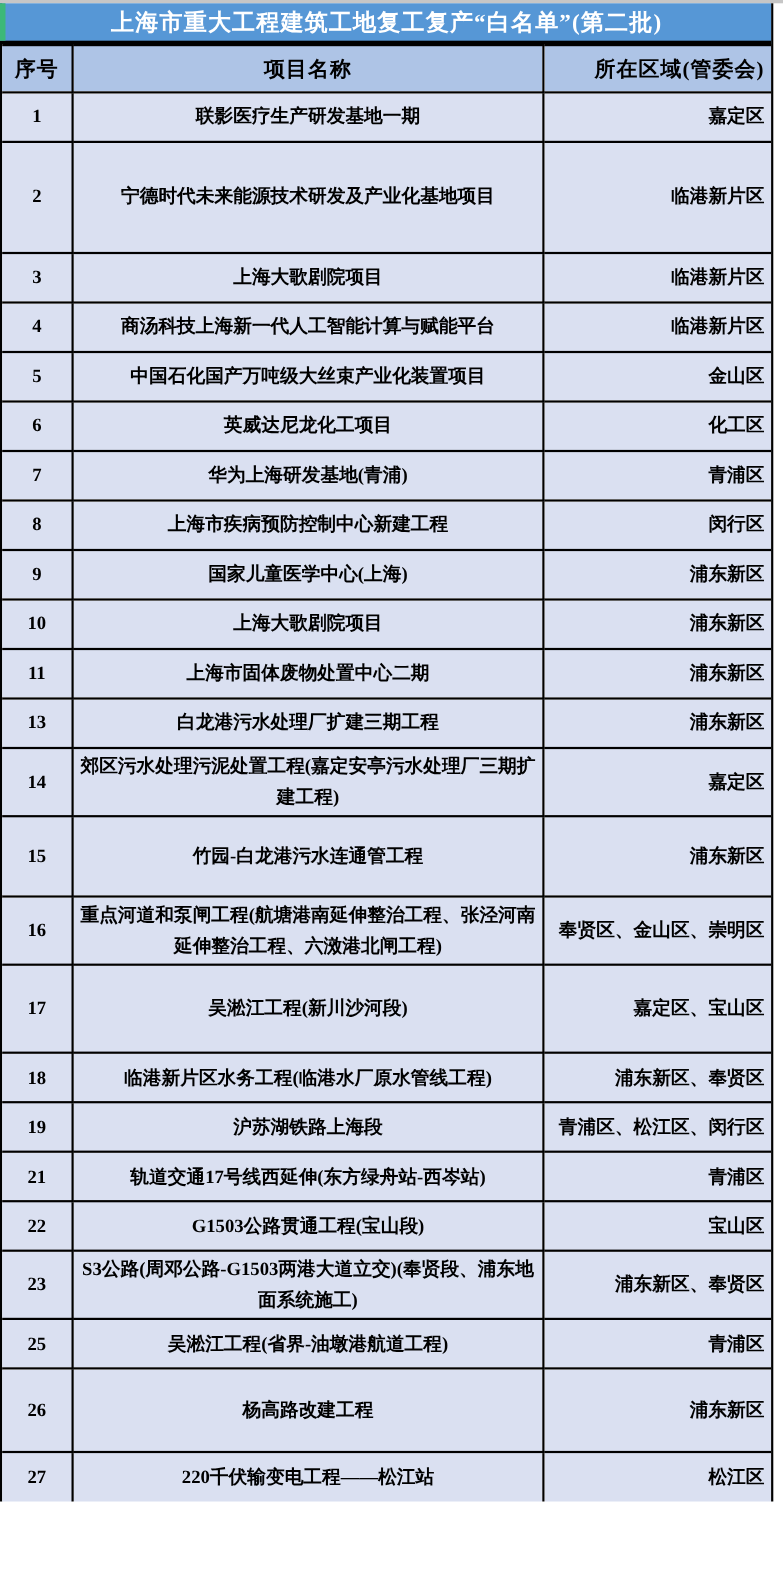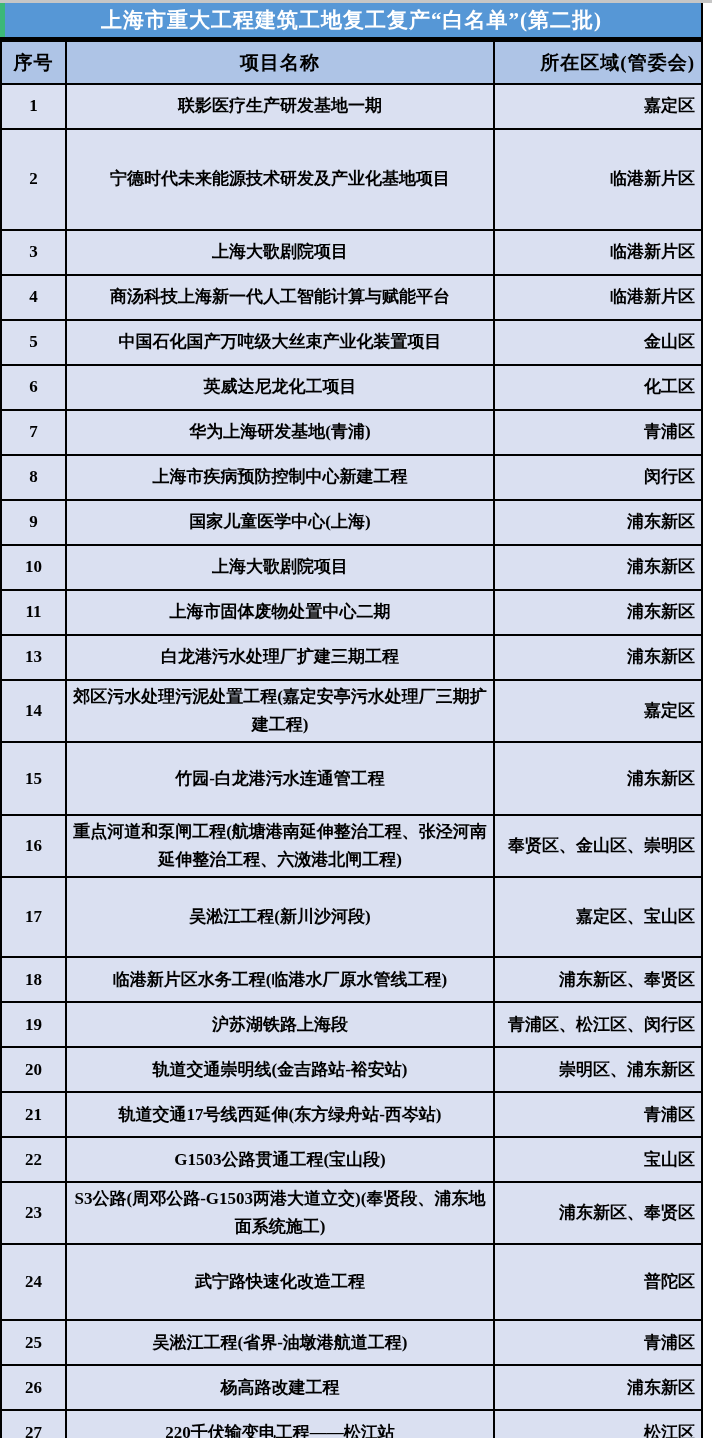--- a/index.html
+++ b/index.html
@@ -221,43 +221,33 @@
               <td>18</td>
               <td>临港新片区水务工程(临港水厂原水管线工程)</td>
               <td>浦东新区、奉贤区</td>
             </tr>
             <tr>
               <td>19</td>
               <td>沪苏湖铁路上海段</td>
               <td>青浦区、松江区、闵行区</td>
             </tr>
             <tr>
-              <td>20</td>
-              <td>轨道交通崇明线(金吉路站-裕安站)</td>
-              <td>崇明区、浦东新区</td>
-            </tr>
-            <tr>
               <td>21</td>
               <td>轨道交通17号线西延伸(东方绿舟站-西岑站)</td>
               <td>青浦区</td>
             </tr>
             <tr>
               <td>22</td>
               <td>G1503公路贯通工程(宝山段)</td>
               <td>宝山区</td>
             </tr>
             <tr>
               <td>23</td>
               <td>S3公路(周邓公路-G1503两港大道立交)(奉贤段、浦东地面系统施工)</td>
               <td>浦东新区、奉贤区</td>
-            </tr>
-            <tr>
-              <td>24</td>
-              <td>武宁路快速化改造工程</td>
-              <td>普陀区</td>
             </tr>
             <tr>
               <td>25</td>
               <td>吴淞江工程(省界-油墩港航道工程)</td>
               <td>青浦区</td>
             </tr>
             <tr>
               <td>26</td>
               <td>杨高路改建工程</td>
               <td>浦东新区</td>

